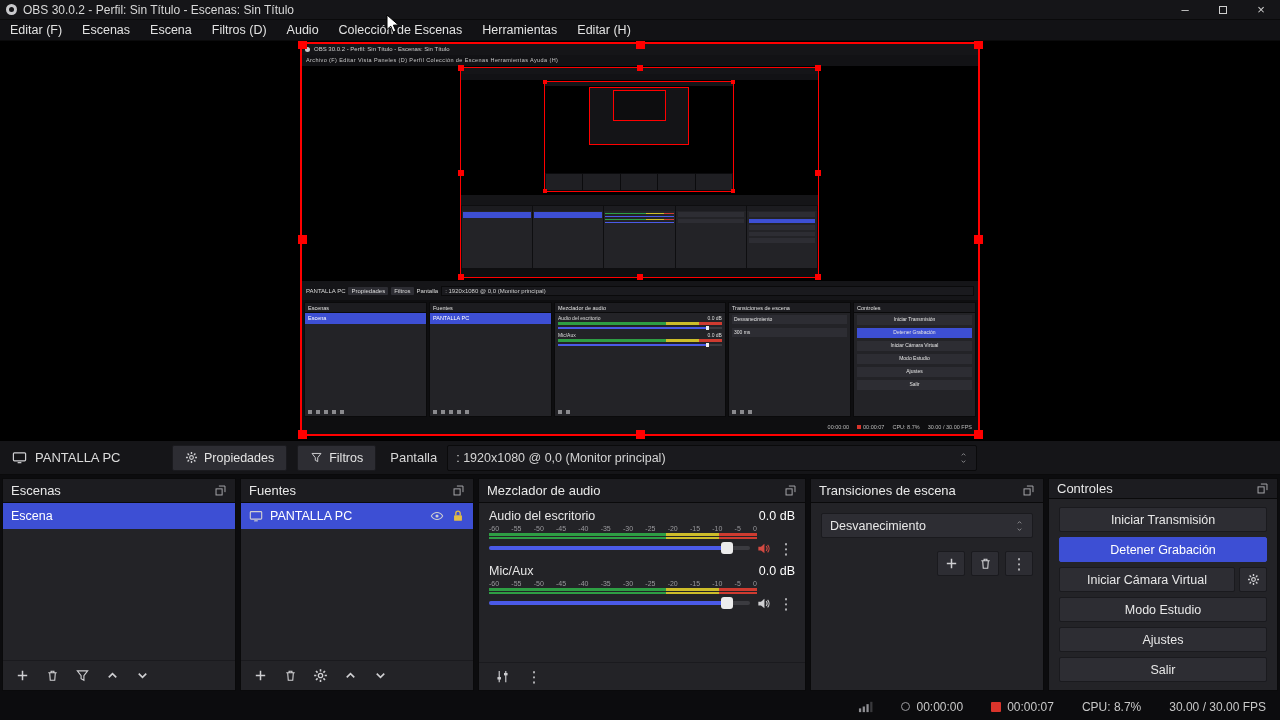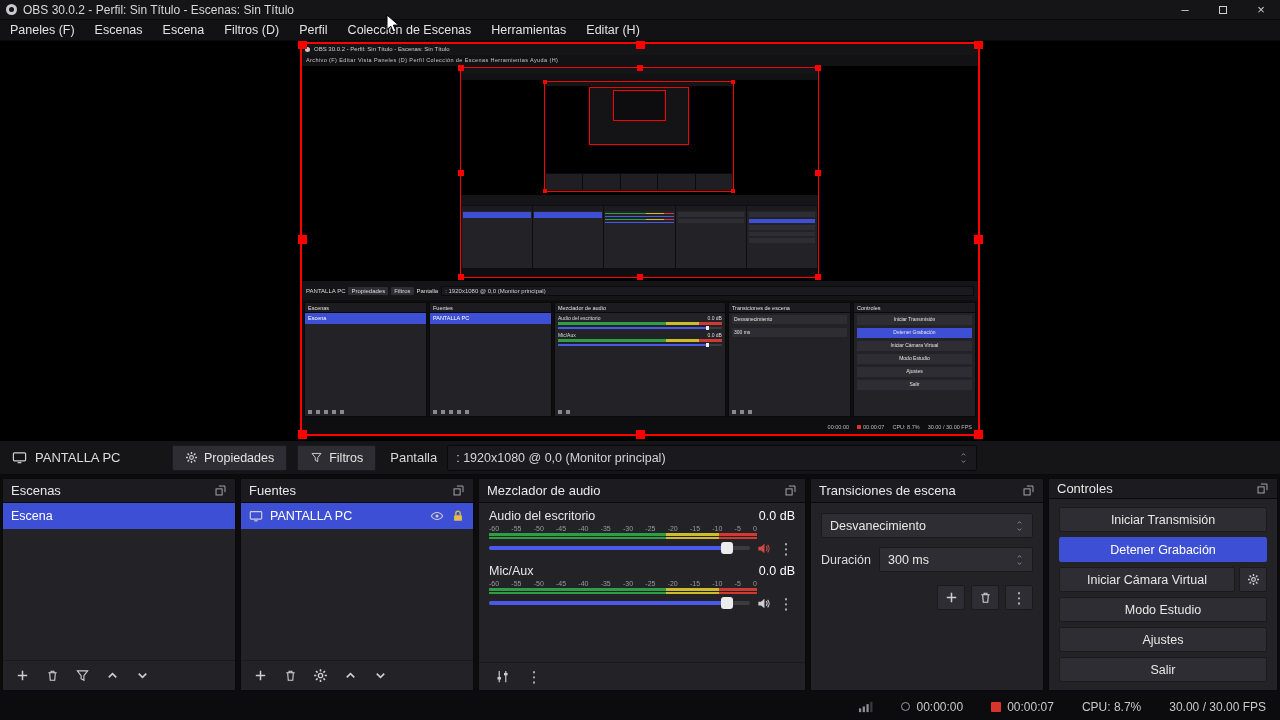--- a/index.html
+++ b/index.html
@@ -199,25 +199,25 @@
   <div class="win-btns">
     <span class="win-btn">–</span>
     <span class="win-btn">
         <span class="sq"></span>
       </span>
     <span class="win-btn">×</span>
   </div>
 </div>
 
 <div class="menubar">
-  <span class="menu-item">Paneles (F)</span>
+  <span class="menu-item">Editar (F)</span>
   <span class="menu-item">Escenas</span>
   <span class="menu-item">Escena</span>
   <span class="menu-item">Filtros (D)</span>
-  <span class="menu-item">Perfil</span>
+  <span class="menu-item">Audio</span>
   <span class="menu-item">Colección de Escenas</span>
   <span class="menu-item">Herramientas</span>
   <span class="menu-item">Editar (H)</span>
 </div>
 
 <svg class="cursor" width="14" height="20" viewBox="0 0 14 20">
   <path d="M1 1 L1 15.5 L4.8 12.2 L7.2 18 L9.8 16.8 L7.4 11.2 L12.5 11 Z" fill="#fff" stroke="#000" stroke-width="1"></path>
 </svg>
 
 <div class="preview">
@@ -615,34 +615,20 @@
         <span>Desvanecimiento</span>
         <span class="spin">
           <svg class="ic">
               <use href="#sy-up"></use>
             </svg>
           <svg class="ic">
               <use href="#sy-down"></use>
             </svg>
         </span>
       </div>
-      <div class="dur-row">
-        <span>Duración</span>
-        <div class="spinbox">
-          <span>300 ms</span>
-          <span class="spin">
-            <svg class="ic">
-                <use href="#sy-up"></use>
-              </svg>
-            <svg class="ic">
-                <use href="#sy-down"></use>
-              </svg>
-          </span>
-        </div>
-      </div>
       <div class="trans-btns">
         <span class="icon-btn">
             <svg class="ic">
               <use href="#sy-plus"></use>
             </svg>
           </span>
         <span class="icon-btn">
             <svg class="ic">
               <use href="#sy-trash"></use>
             </svg>

